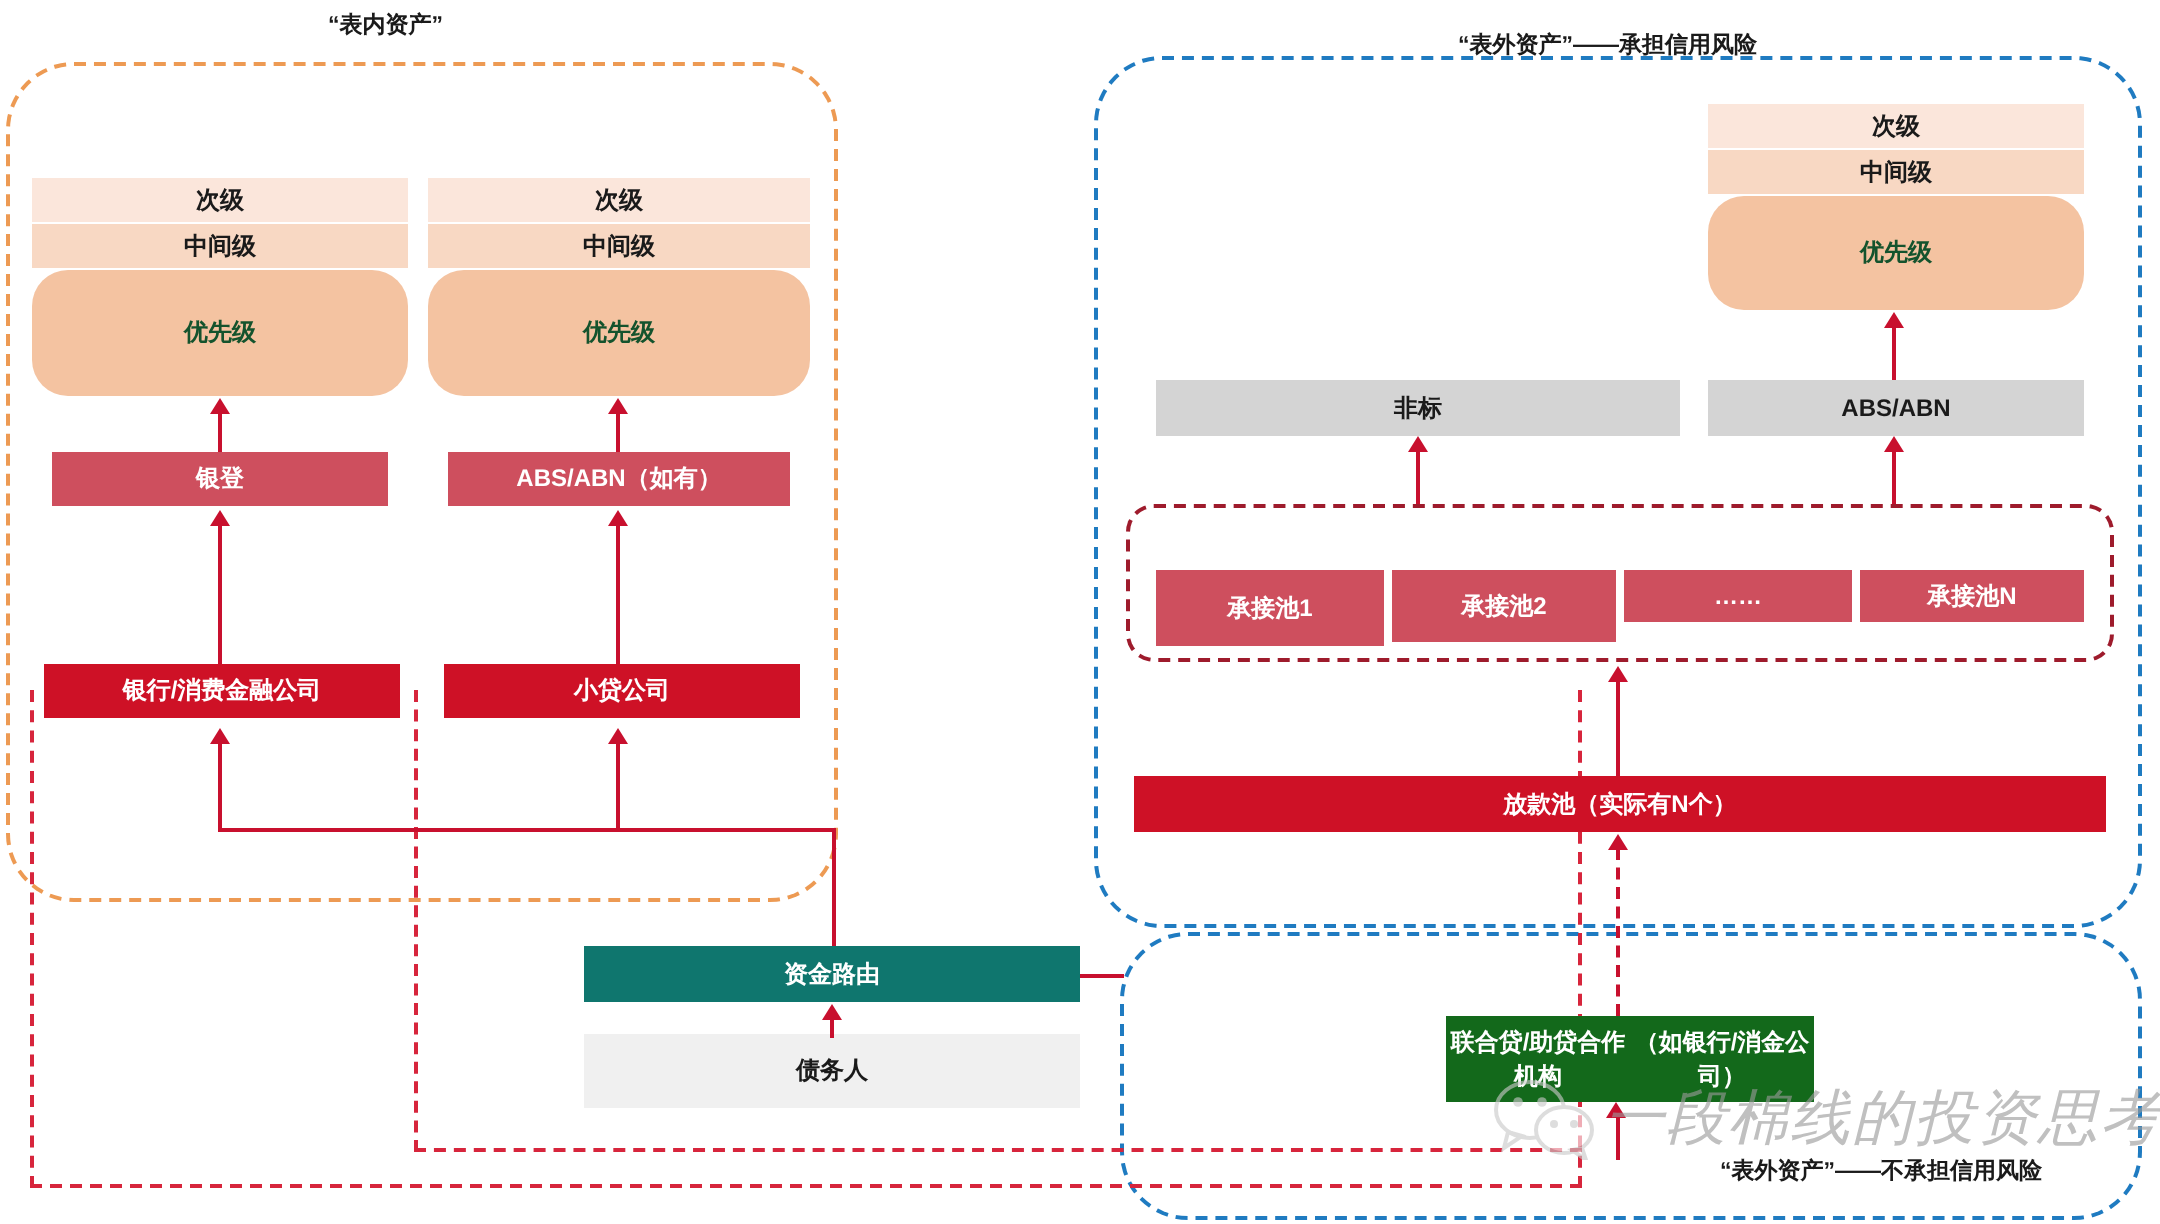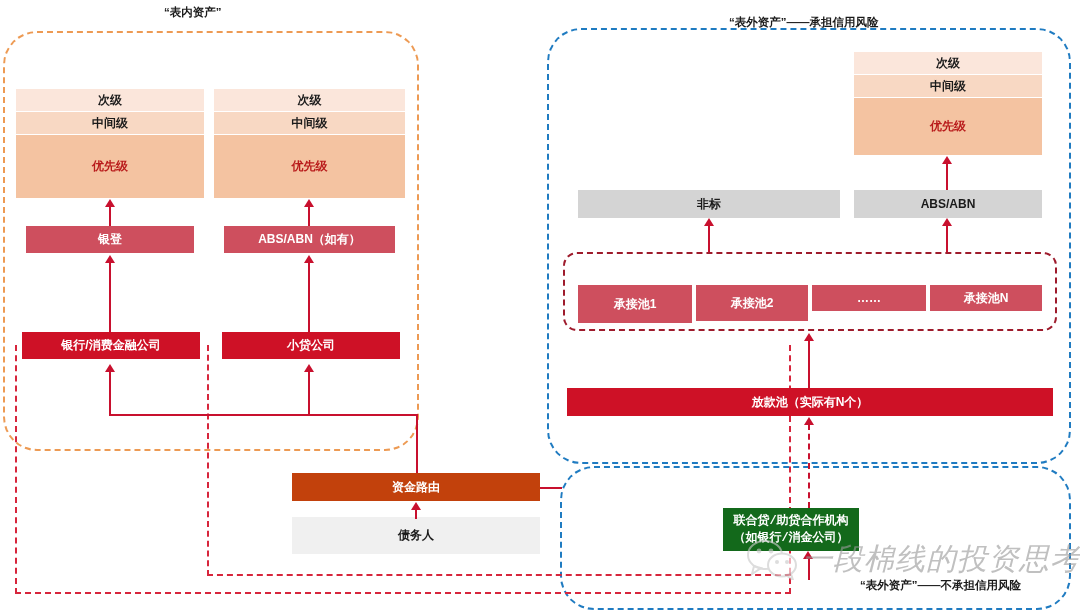--- a/index.html
+++ b/index.html
@@ -12,26 +12,26 @@
   .orange-box{border:2.5px dashed #ED9A53;border-radius:34px;}
   .blue-box{border:2.5px dashed #1F7BC1;border-radius:34px;}
   .red-box-d{border:2px dashed #D7253C;}
   .dkred-box-d{border:2px dashed #9E1B2C;border-radius:14px;}
 
   
   .blk{display:flex;align-items:center;justify-content:center;text-align:center;
        font-size:12px;font-weight:bold;line-height:1.35;}
   .t-sub{background:#FBE6DB;color:#1a1a1a;}
   .t-mez{background:#F8D8C3;color:#1a1a1a;}
-  .t-sen{background:#F4C3A1;color:#b91c1c;}
+  .t-sen{background:#F4C3A1;color:#14532d;border-radius:18px;}
   .rose{background:#CE4F5E;color:#ffffff;}
   .crimson{background:#CE1126;color:#ffffff;}
   .gray{background:#D4D4D4;color:#1a1a1a;}
   .lgray{background:#F0F0F0;color:#1a1a1a;}
-  .black{background:#c2410c;color:#ffffff;}
+  .black{background:#0f766e;color:#ffffff;}
   .green{background:#13691B;color:#ffffff;}
 
   
   .vline{position:absolute;background:#C8102E;width:2px;}
   .hline{position:absolute;background:#C8102E;height:2px;}
   .arrow-up{position:absolute;width:0;height:0;border-left:5px solid transparent;
             border-right:5px solid transparent;border-bottom:8px solid #C8102E;}
   .dline{position:absolute;width:0;border-left:2px dashed #C8102E;}
 
   .cap{position:absolute;font-size:11.5px;font-weight:bold;color:#1a1a1a;white-space:nowrap;}
@@ -131,21 +131,21 @@
   <div class="abs blk rose" style="left:930px;top:285px;width:112px;height:26px;">承接池N</div>
 
   <div class="vline" style="left:808px;top:340px;height:48px;"></div>
   <div class="arrow-up" style="left:804px;top:333px;"></div>
 
   <div class="abs blk crimson" style="left:567px;top:388px;width:486px;height:28px;">放款池（实际有N个）</div>
 
   <div class="dline" style="left:808px;top:424px;height:84px;"></div>
   <div class="arrow-up" style="left:804px;top:417px;"></div>
 
-  <div class="abs blk green" style="left:723px;top:508px;width:136px;height:43px;flex-direction:column;font-family:Liberation Mono, monospace;">
+  <div class="abs blk green" style="left:723px;top:508px;width:184px;height:43px;flex-direction:row;">
     <span>联合贷/助贷合作机构</span>
     <span>（如银行/消金公司）</span>
   </div>
 
   <div class="vline" style="left:808px;top:558px;height:22px;"></div>
   <div class="arrow-up" style="left:803px;top:551px;"></div>
 
   <div id="wm">
     <svg width="56" height="42" viewBox="0 0 56 42" style="flex:0 0 auto;margin-right:2px;">
       <ellipse cx="21" cy="17" rx="17" ry="14" fill="none" stroke="#c9c9c9" stroke-width="2"></ellipse>

